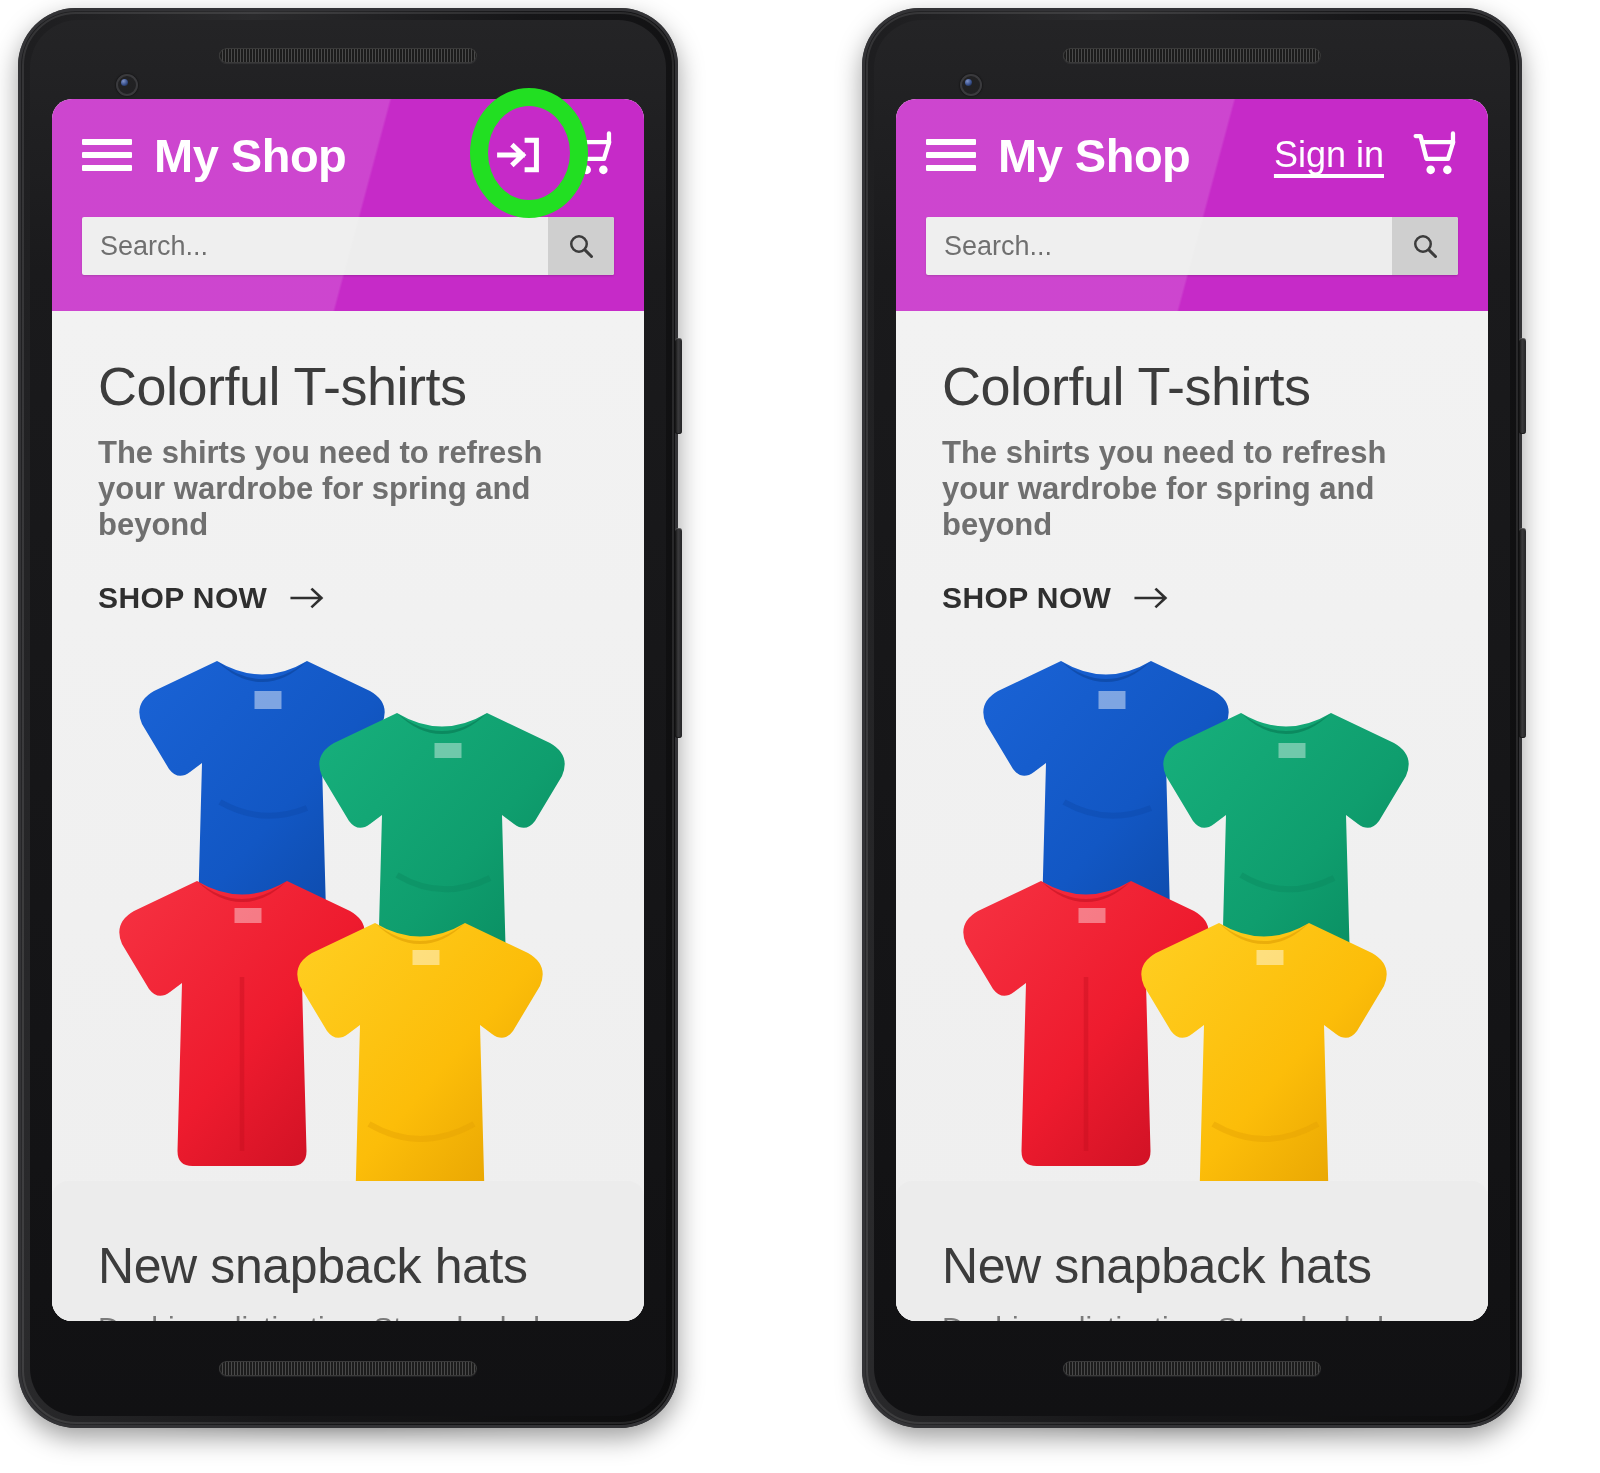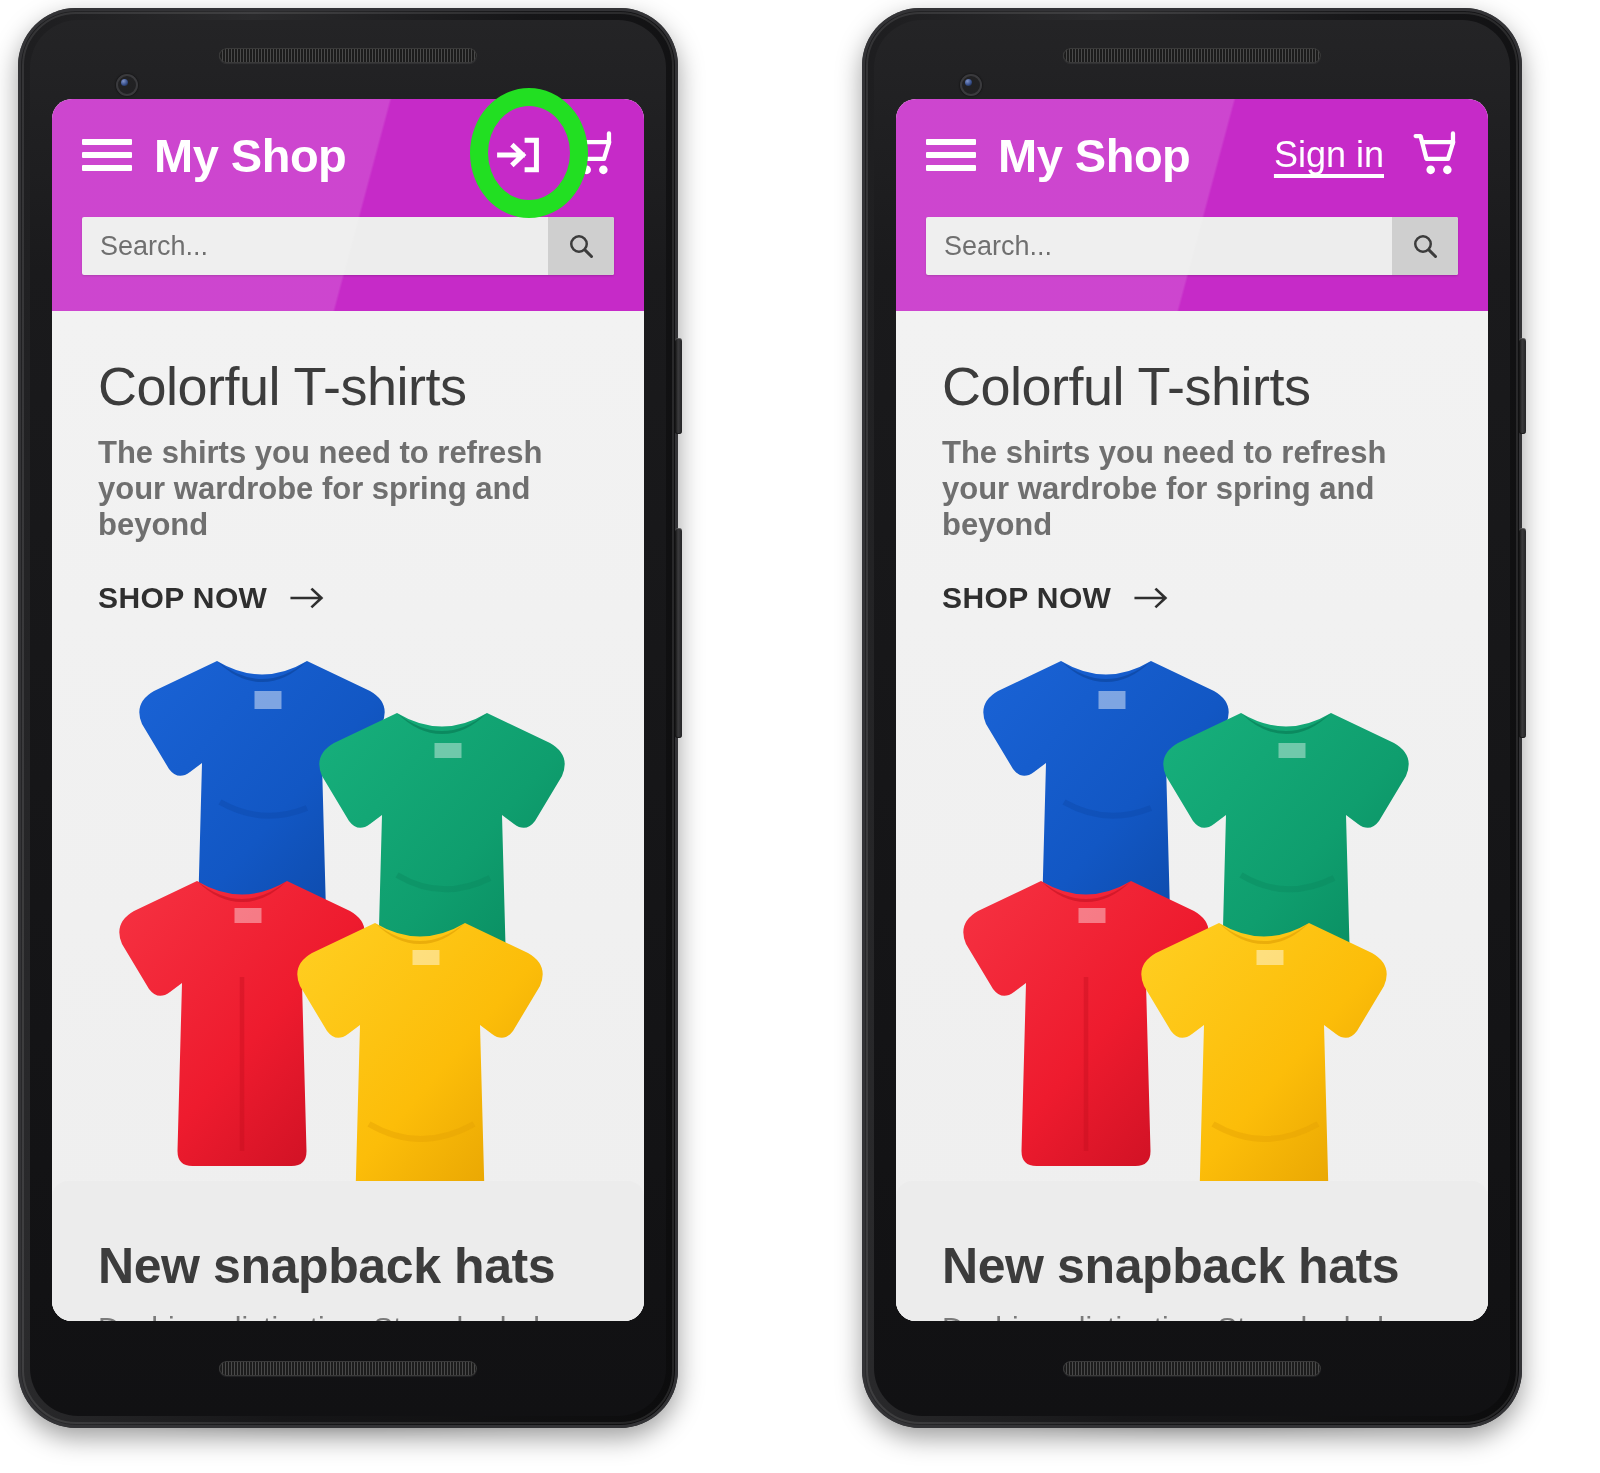--- a/index.html
+++ b/index.html
@@ -243,21 +243,21 @@
   .card-next {
     position: absolute;
     left: 0; right: 0; bottom: 0;
     background: #ececec;
     border-radius: 16px 16px 0 0;
     padding: 56px 46px 0 46px;
     height: 140px;
     overflow: hidden;
   }
   .card-next-title {
-    font-size: 50px; font-weight: 700; color: #3c3c3c; letter-spacing: -0.4px;
+    font-size: 50px; font-weight: 400; color: #3c3c3c; letter-spacing: -0.4px;
   }
   .card-next-sub {
     font-size: 30px; color: #7a7a7a; margin-top: 16px; white-space: nowrap;
   }
 
   
   .annot {
     position: absolute;
     border: 18px solid #22df22;
     border-radius: 50%;

